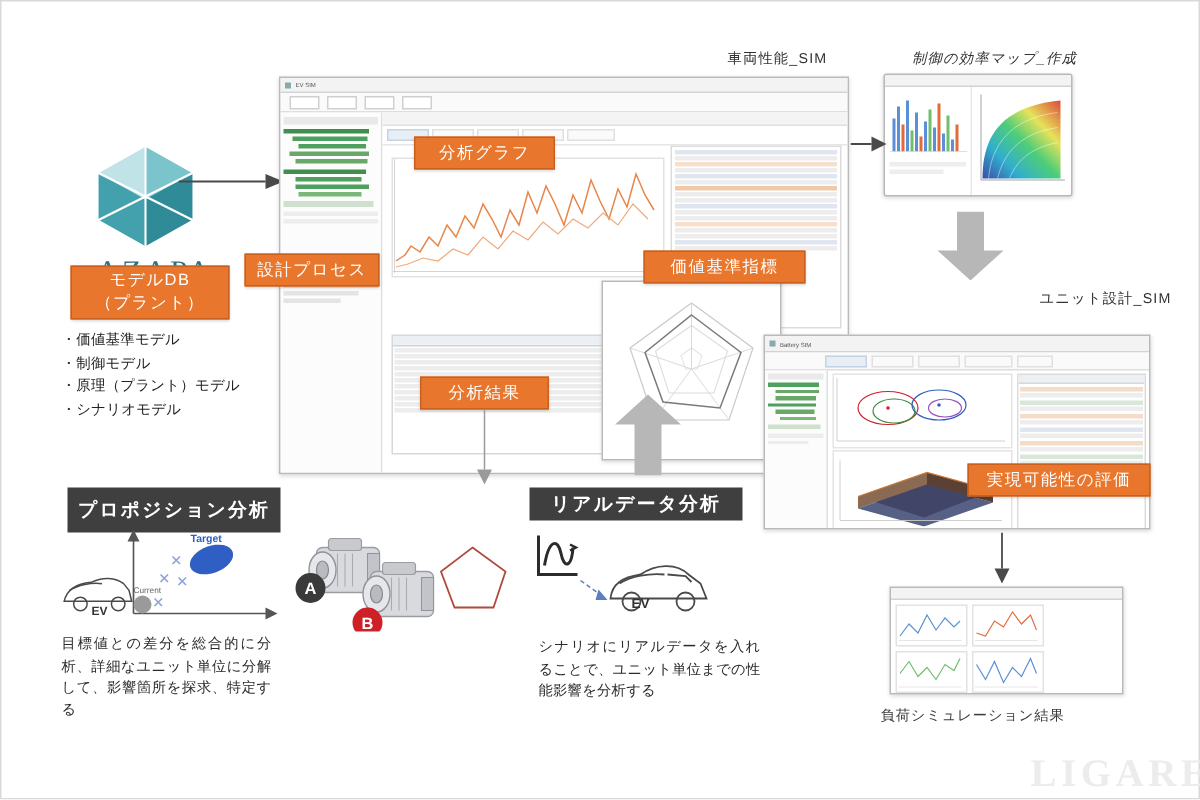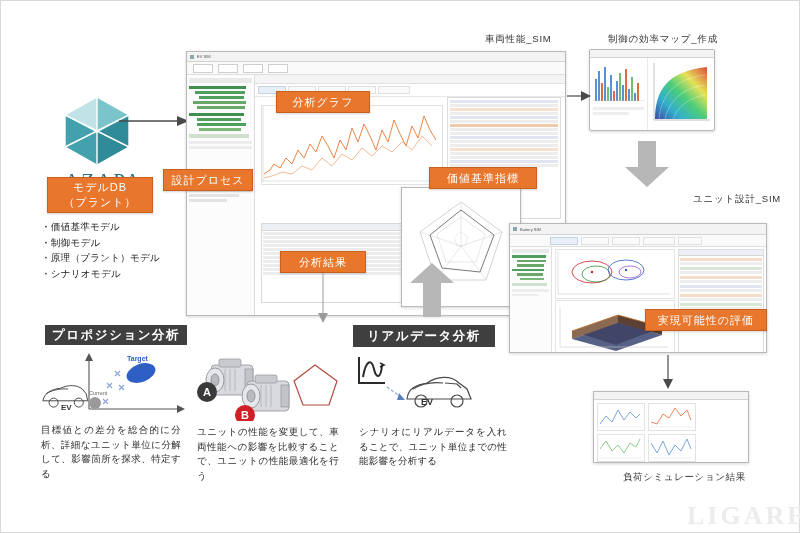--- a/index.html
+++ b/index.html
@@ -105,21 +105,21 @@
     <div>・シナリオモデル</div>
   </div>
 
   <svg class="abs" style="left:118px;top:112px;" width="70" height="16">
     <line x1="0" y1="8" x2="58" y2="8" stroke="#4a4a4a" stroke-width="1.3"></line>
     <polygon points="58,3 70,8 58,13" fill="#4a4a4a"></polygon>
   </svg>
 
   <div class="abs lbl-sim" style="left:484px;top:32px;">車両性能_SIM</div>
 
-  <div class="abs lbl-sim" style="left:607px;top:32px;">制御の効率マップ_作成</div>
+  <div class="abs lbl-sim" style="left:607px;top:32px;font-style:italic;">制御の効率マップ_作成</div>
 
   <div class="win abs" style="left:185px;top:50px;width:380px;height:265px;">
 
     <div class="win-title" style="display:flex;align-items:center;padding-left:3px;">
       <div style="width:4px;height:4px;background:#8aa;margin-right:3px;"></div>
       <div style="font-size:4px;color:#555;">EV SIM</div>
     </div>
     <div class="win-ribbon">
       <div style="display:flex;gap:5px;padding:2px 0 0 6px;">
         <div style="width:18px;height:7px;border:1px solid #cfcfcf;background:#fff;"></div>
@@ -413,32 +413,32 @@
       <div style="width:46px;height:26px;border:1px solid #e2e2e2;">
         <svg width="44" height="24" viewBox="0 0 44 24">
           <polyline points="2,8 8,18 14,6 20,20 26,10 32,16 38,4 42,14" fill="none" stroke="#5b8fd6" stroke-width="0.8"></polyline>
           <line x1="1" y1="23" x2="43" y2="23" stroke="#ddd" stroke-width="0.5"></line>
         </svg>
       </div>
 
     </div>
   </div>
 
-  <div class="abs caption" style="left:586px;top:470px;margin-left:36px;">負荷シミュレーション結果</div>
+  <div class="abs caption" style="left:586px;top:470px;">負荷シミュレーション結果</div>
 
   <svg class="abs" style="left:408px;top:262px;" width="46" height="54">
     <polygon class="grey-arrow" points="23,0 45,20 32,20 32,54 14,54 14,20 1,20"></polygon>
   </svg>
 
   <svg class="abs" style="left:316px;top:272px;" width="12" height="50">
     <line x1="6" y1="0" x2="6" y2="40" stroke="#9a9a9a" stroke-width="1"></line>
     <polygon points="1,40 11,40 6,50" fill="#9a9a9a"></polygon>
   </svg>
 
-  <div class="dark-head abs" style="left:44px;top:324px;width:142px;height:20px;font-family:Liberation Mono, monospace;">プロポジション分析</div>
+  <div class="dark-head abs" style="left:44px;top:324px;width:142px;height:30px;font-family:Liberation Mono, monospace;">プロポジション分析</div>
 
   <div class="abs" style="left:40px;top:350px;width:152px;height:66px;">
     <svg width="152" height="66" viewBox="0 0 152 66">
 
       <line x1="48" y1="6" x2="48" y2="58" stroke="#555" stroke-width="1.1"></line>
       <polygon points="44,10 48,2 52,10" fill="#555"></polygon>
       <line x1="48" y1="58" x2="140" y2="58" stroke="#555" stroke-width="1.1"></line>
       <polygon points="136,54 144,58 136,62" fill="#555"></polygon>
 
       <ellipse cx="100" cy="22" rx="15" ry="9" fill="#2f5fc4" transform="rotate(-20 100 22)"></ellipse>
@@ -496,21 +496,20 @@
       </g>
 
       <circle cx="14" cy="41" r="10" fill="#3a3a3a"></circle>
       <text x="14" y="45" text-anchor="middle" font-family="Liberation Sans, sans-serif" font-size="11" font-weight="bold" fill="#fff">A</text>
       <circle cx="52" cy="64" r="10" fill="#cf2027"></circle>
       <text x="52" y="68" text-anchor="middle" font-family="Liberation Sans, sans-serif" font-size="11" font-weight="bold" fill="#fff">B</text>
 
       <polygon points="122,14 144,30 136,54 110,54 101,30" fill="none" stroke="#b04a3c" stroke-width="1.2"></polygon>
     </svg>
   </div>
-  <div class="abs body-copy" style="left:196px;top:424px;width:142px;">ユニットの性能を変更して、車両性能への影響を比較することで、ユニットの性能最適化を行う</div>
 
   <div class="dark-head abs" style="left:352px;top:324px;width:142px;height:22px;">リアルデータ分析</div>
 
   <div class="abs" style="left:352px;top:352px;width:152px;height:64px;">
     <svg width="152" height="64" viewBox="0 0 152 64">
 
       <g stroke="#2b2b2b" stroke-width="2" fill="none">
         <polyline points="6,4 6,30 32,30"></polyline>
       </g>
       <path d="M10,24 C13,6 19,6 21,16 C23,26 28,26 29,12" fill="none" stroke="#2b2b2b" stroke-width="2"></path>

